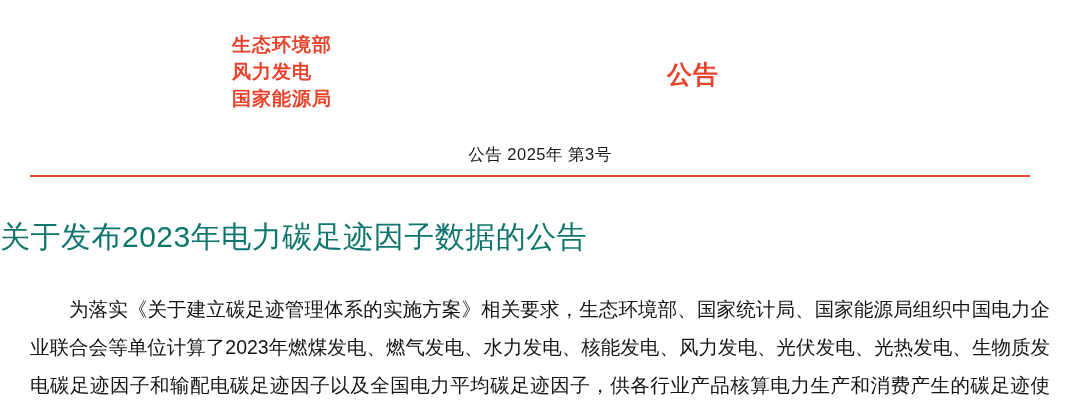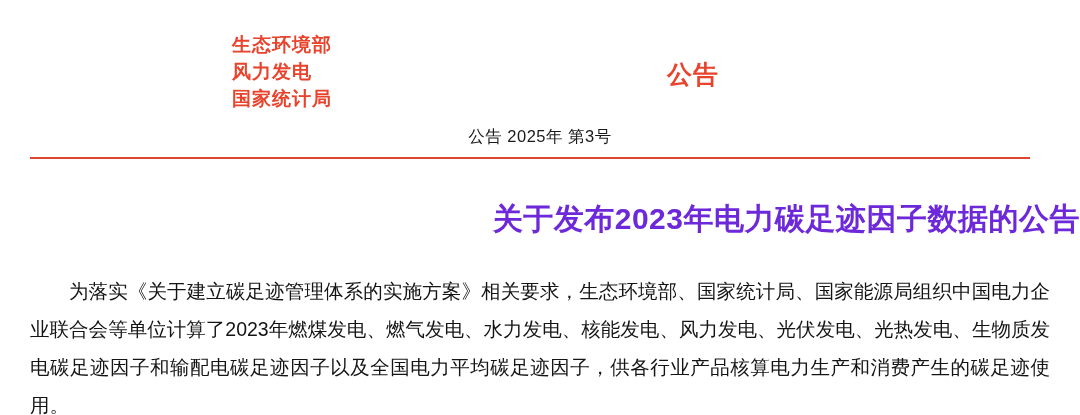--- a/index.html
+++ b/index.html
@@ -43,37 +43,37 @@
     letter-spacing: 1px;
     white-space: nowrap;
   }
   
   .doc-number {
     text-align: center;
     font-size: 16.5px;
     color: #1a1a1a;
     height: 24px;
     line-height: 24px;
-    margin-top: 2px;
+    margin-top: 20px;
     letter-spacing: 0.5px;
   }
   
   .red-rule {
     border: none;
     height: 2px;
     background: #e0462e;
     margin: 9px 50px 0 30px;
   }
   
   .doc-title {
     margin-top: 40px;
-    text-align: right;
+    text-align: left;
     font-size: 30px;
-    font-weight: bold;
-    color: #6d28d9;
+    font-weight: normal;
+    color: #0f766e;
     letter-spacing: 0.5px;
   }
   
   .doc-body {
     margin-top: 32px;
     padding: 0 30px;
   }
   .doc-body p {
     font-size: 19.5px;
     line-height: 38px;
@@ -84,21 +84,21 @@
 </style>
 </head>
 <body>
 
 <div class="page">
 
   <div class="letterhead">
     <div class="agencies">
       <div>生态环境部</div>
       <div>风力发电</div>
-      <div>国家统计局</div>
+      <div>国家能源局</div>
     </div>
     <div class="notice-label">公告</div>
   </div>
 
   <div class="doc-number">公告 2025年 第3号</div>
 
   <hr class="red-rule">
 
   <h1 class="doc-title">关于发布2023年电力碳足迹因子数据的公告</h1>
 

